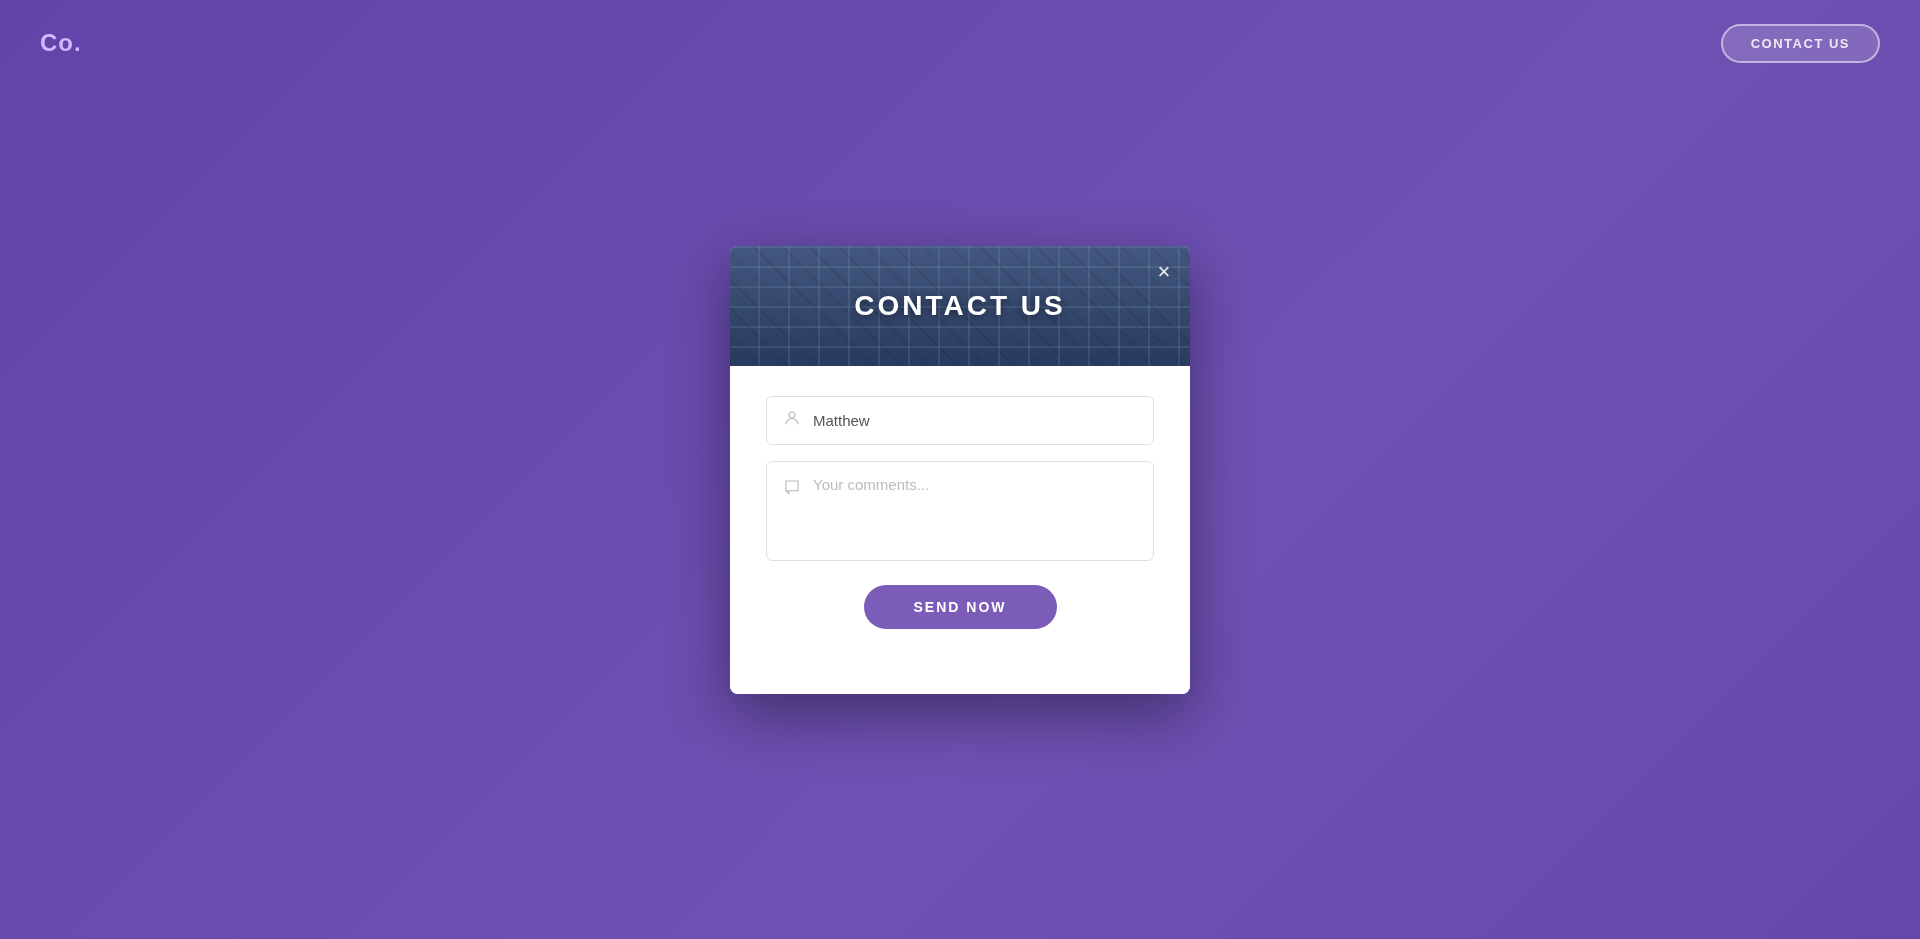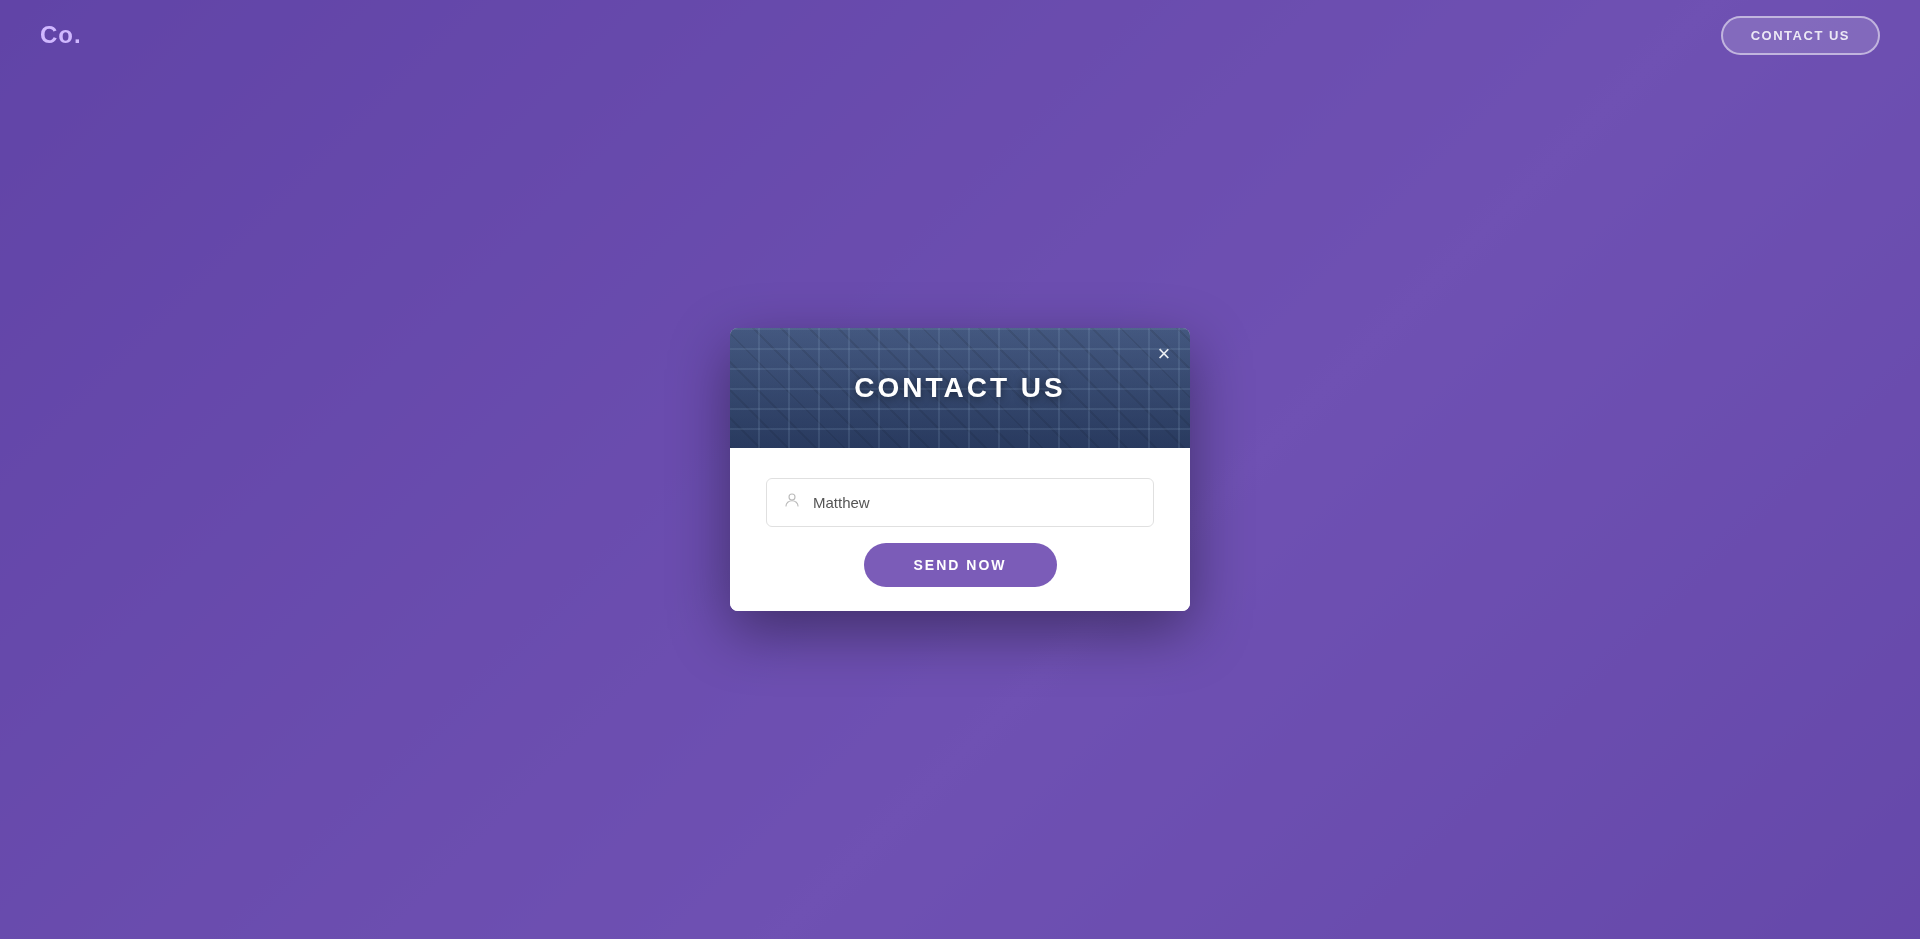--- a/index.html
+++ b/index.html
@@ -26,21 +26,21 @@
       position: absolute;
       inset: 0;
       background:
         linear-gradient(135deg, #5a3e9e 0%, #7b5cb8 40%, #8b6bc8 60%, #6a4da8 100%);
       z-index: 0;
     }
 
     
     .navbar {
       position: absolute;
-      top: 0;
+      top: 8px;
       left: 0;
       right: 0;
       height: 70px;
       display: flex;
       align-items: center;
       justify-content: space-between;
       padding: 0 40px;
       z-index: 10;
     }
 
@@ -156,21 +156,21 @@
       color: rgba(255,255,255,0.8);
       font-size: 22px;
       display: flex;
       align-items: center;
       justify-content: center;
       z-index: 30;
     }
 
     
     .modal-body {
-      padding: 30px 36px 16px;
+      padding: 30px 36px 57px;
       background: #fff;
     }
 
     
     .form-field {
       display: flex;
       align-items: center;
       border: 1.5px solid #e0e0e0;
       border-radius: 6px;
       padding: 12px 16px;
@@ -298,18 +298,27 @@
           <svg class="svg-icon" viewBox="0 0 24 24">
             <circle cx="12" cy="8" r="4" stroke="#bbb" stroke-width="1.5" fill="none"></circle>
             <path d="M4 20c0-4 3.6-7 8-7s8 3 8 7" stroke="#bbb" stroke-width="1.5" fill="none" stroke-linecap="round"></path>
           </svg>
         </span>
         <input type="text" value="Matthew" placeholder="Your name..." style="">
       </div>
 
 
 
+      <div class="form-field-textarea">
+        <span class="field-icon">
+          <svg class="svg-icon" viewBox="0 0 24 24">
+            <path d="M4 4h16v13H4z" stroke="#bbb" stroke-width="1.5" fill="none" rx="2"></path>
+            <path d="M4 17l4 4v-4" stroke="#bbb" stroke-width="1.5" fill="none" stroke-linejoin="round"></path>
+          </svg>
+        </span>
+        <textarea placeholder="Your comments..." style=""></textarea>
+      </div>
 
       <button class="send-btn">SEND NOW</button>
 
     </div>
   </div>
 </div>
 
 </body></html>

